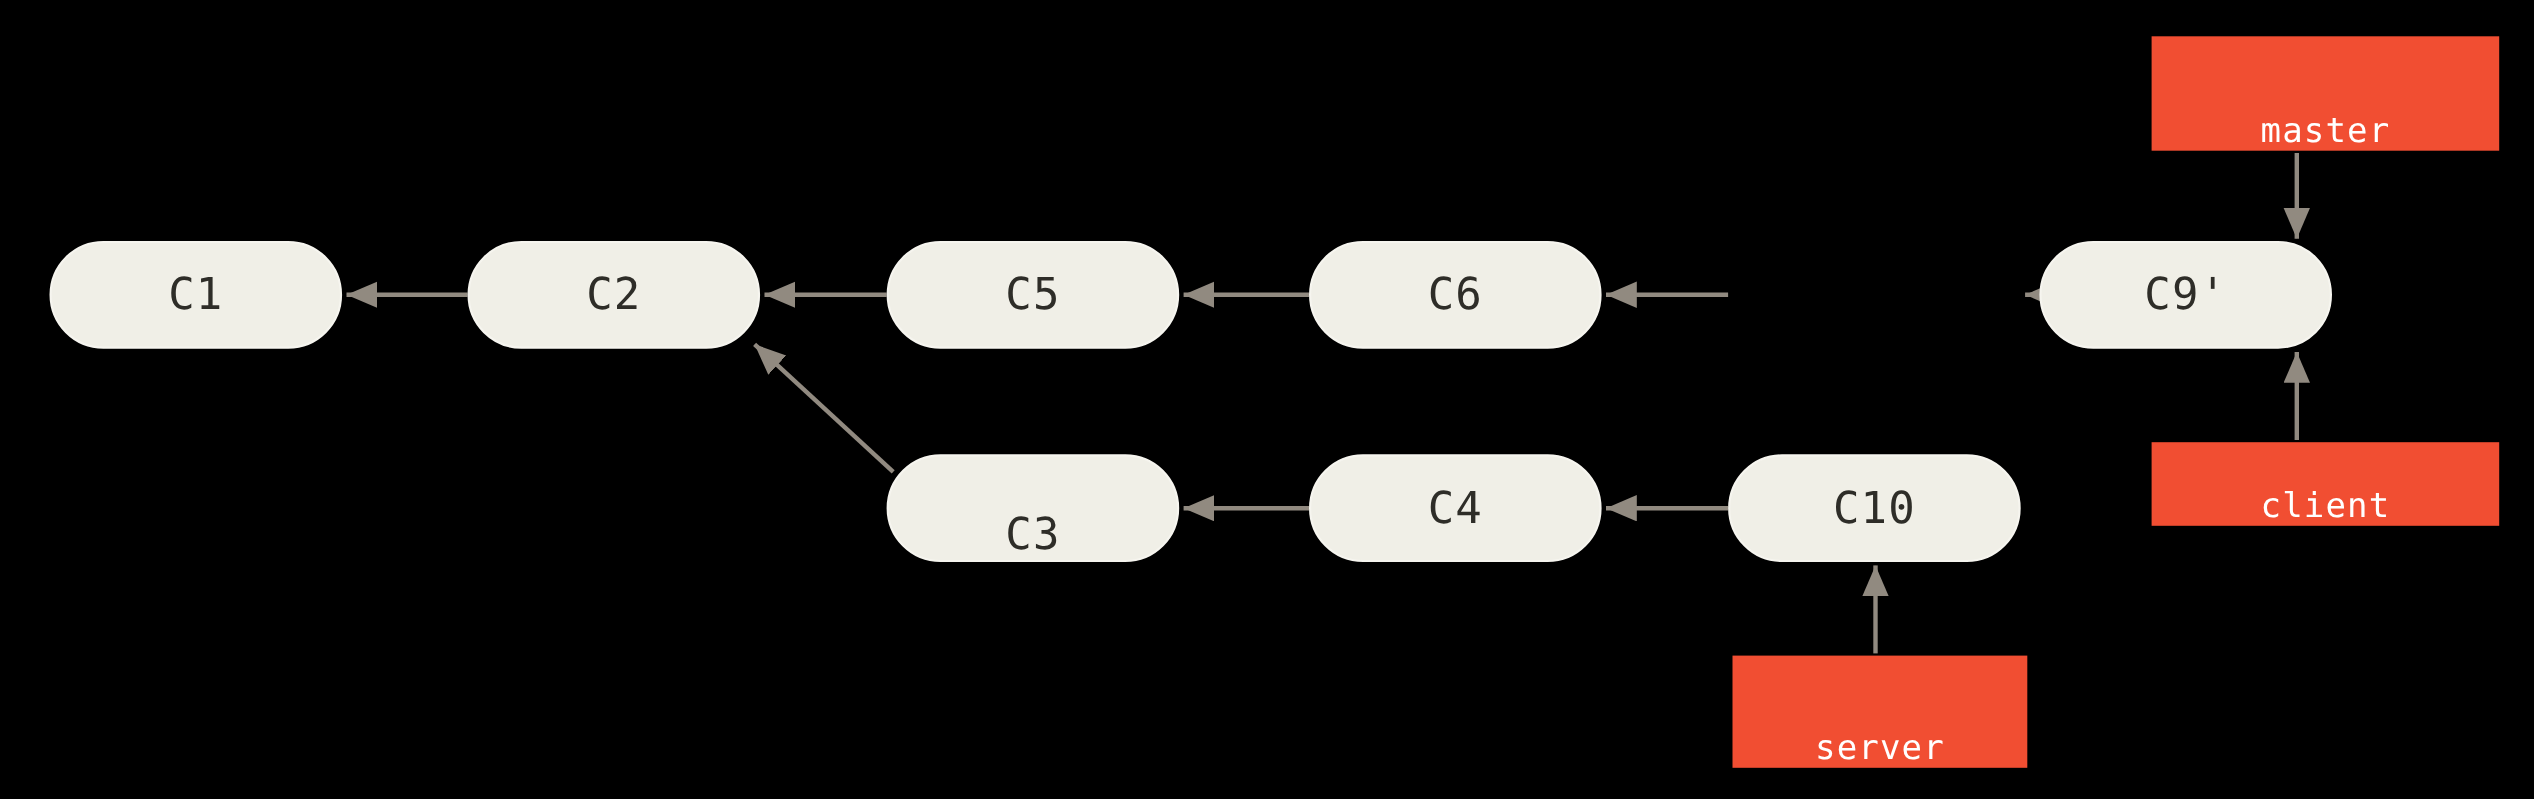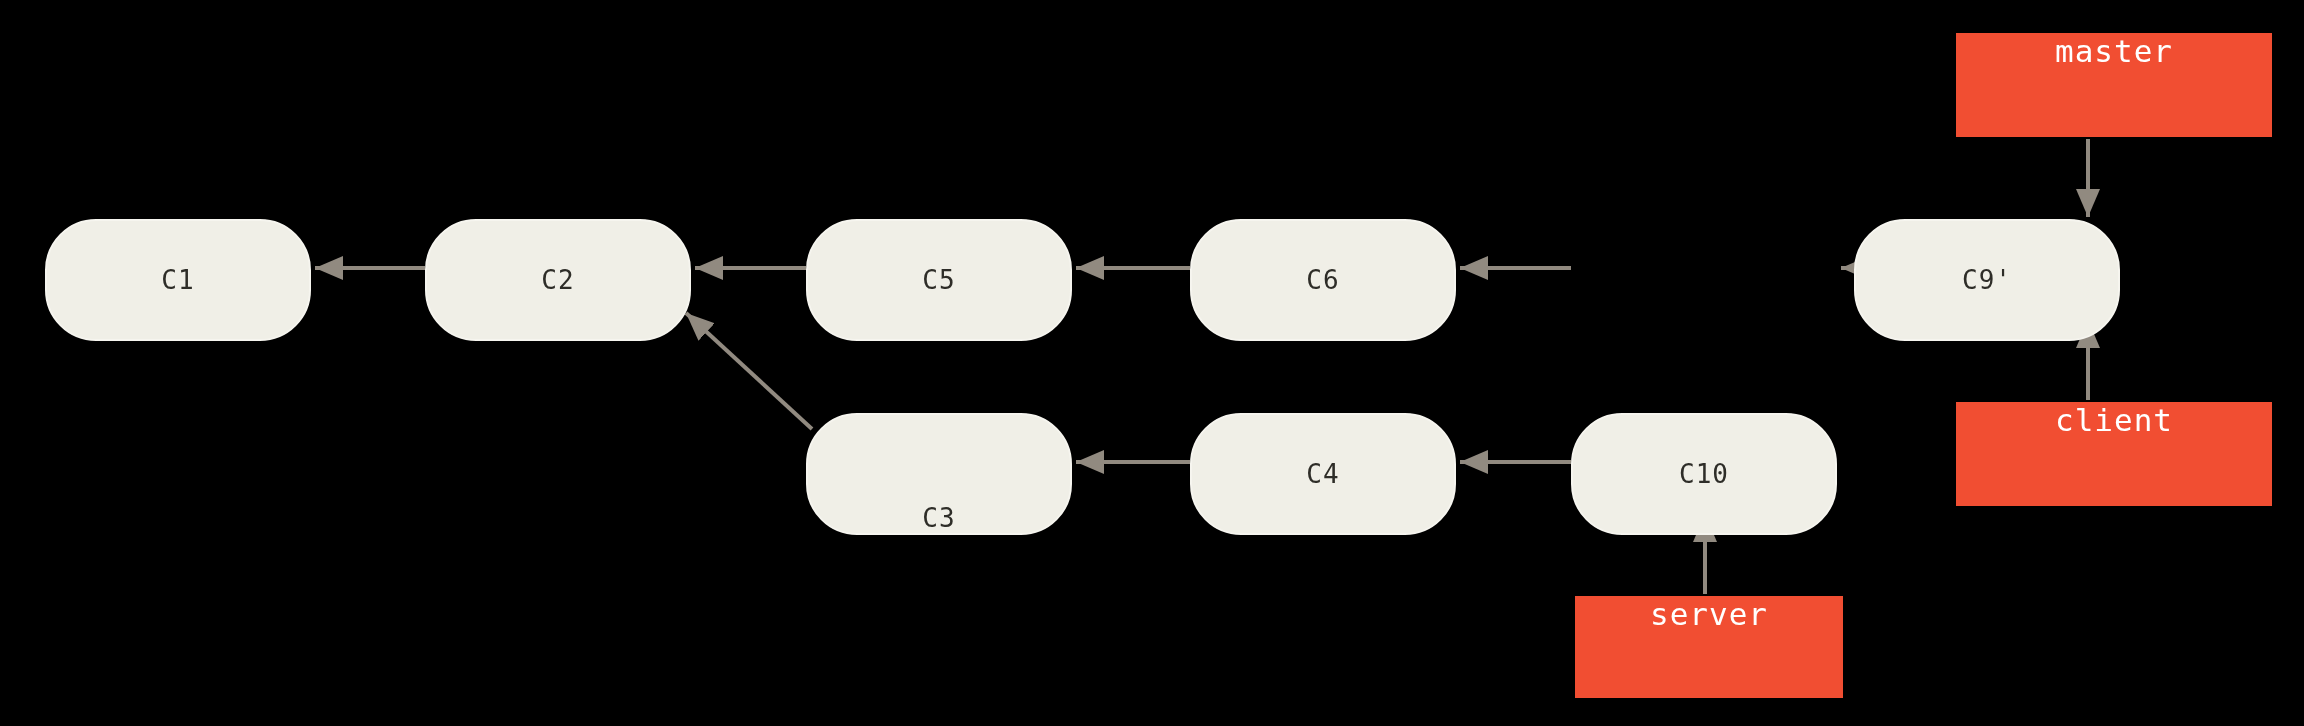--- a/index.html
+++ b/index.html
@@ -29,55 +29,55 @@
     left: 0;
     top: 0;
     width: 2304px;
     height: 726px;
   }
   .edges-layer line { stroke: var(--arrow); stroke-width: 4; }
   .edges-layer marker path { fill: var(--arrow); }
   .commit {
     position: absolute;
     width: 266px;
-    height: 122px;
+    height: 98px;
     background: var(--commit-fill);
     border: 2px solid var(--commit-edge);
     border-radius: 51px;
     box-sizing: border-box;
     display: flex;
     align-items: center;
     justify-content: center;
     color: var(--commit-text);
-    font-size: 26px;
+    font-size: 40px;
     letter-spacing: 1px;
   }
   .branch {
     position: absolute;
     background: var(--branch-fill);
     display: flex;
-    align-items: flex-start;
+    align-items: flex-end;
     justify-content: center;
     color: var(--branch-text);
     font-size: 31px;
     letter-spacing: 1px;
   }
   
   .n-c1  { left:   45px; top: 219px; }
   .n-c2  { left:  425px; top: 219px; text-align: center; }
   .n-c5  { left:  806px; top: 219px; text-align: center; }
   .n-c6  { left: 1190px; top: 219px; text-align: center; }
   .n-c8p { left: 1571px; top: 219px; }
   .n-c9p { left: 1854px; top: 219px; }
   .n-c3  { left:  806px; top: 413px; align-items: flex-end; }
   .n-c4  { left: 1190px; top: 413px; }
   .n-c10 { left: 1571px; top: 413px; }
   
   .b-master { left: 1956px; top:  33px; width: 316px; height: 104px; }
-  .b-client { left: 1956px; top: 402px; width: 316px; height: 104px; }
+  .b-client { left: 1956px; top: 402px; width: 316px; height: 76px; }
   .b-server { left: 1575px; top: 596px; width: 268px; height: 102px; }
 </style>
 </head>
 <body>
 
 <div class="canvas">
 
   <svg class="edges-layer" viewBox="0 0 2304 726" xmlns="http://www.w3.org/2000/svg">
     <defs>
       <marker id="arrowhead" markerWidth="8" markerHeight="7" refX="7" refY="3" orient="auto" markerUnits="strokeWidth">

